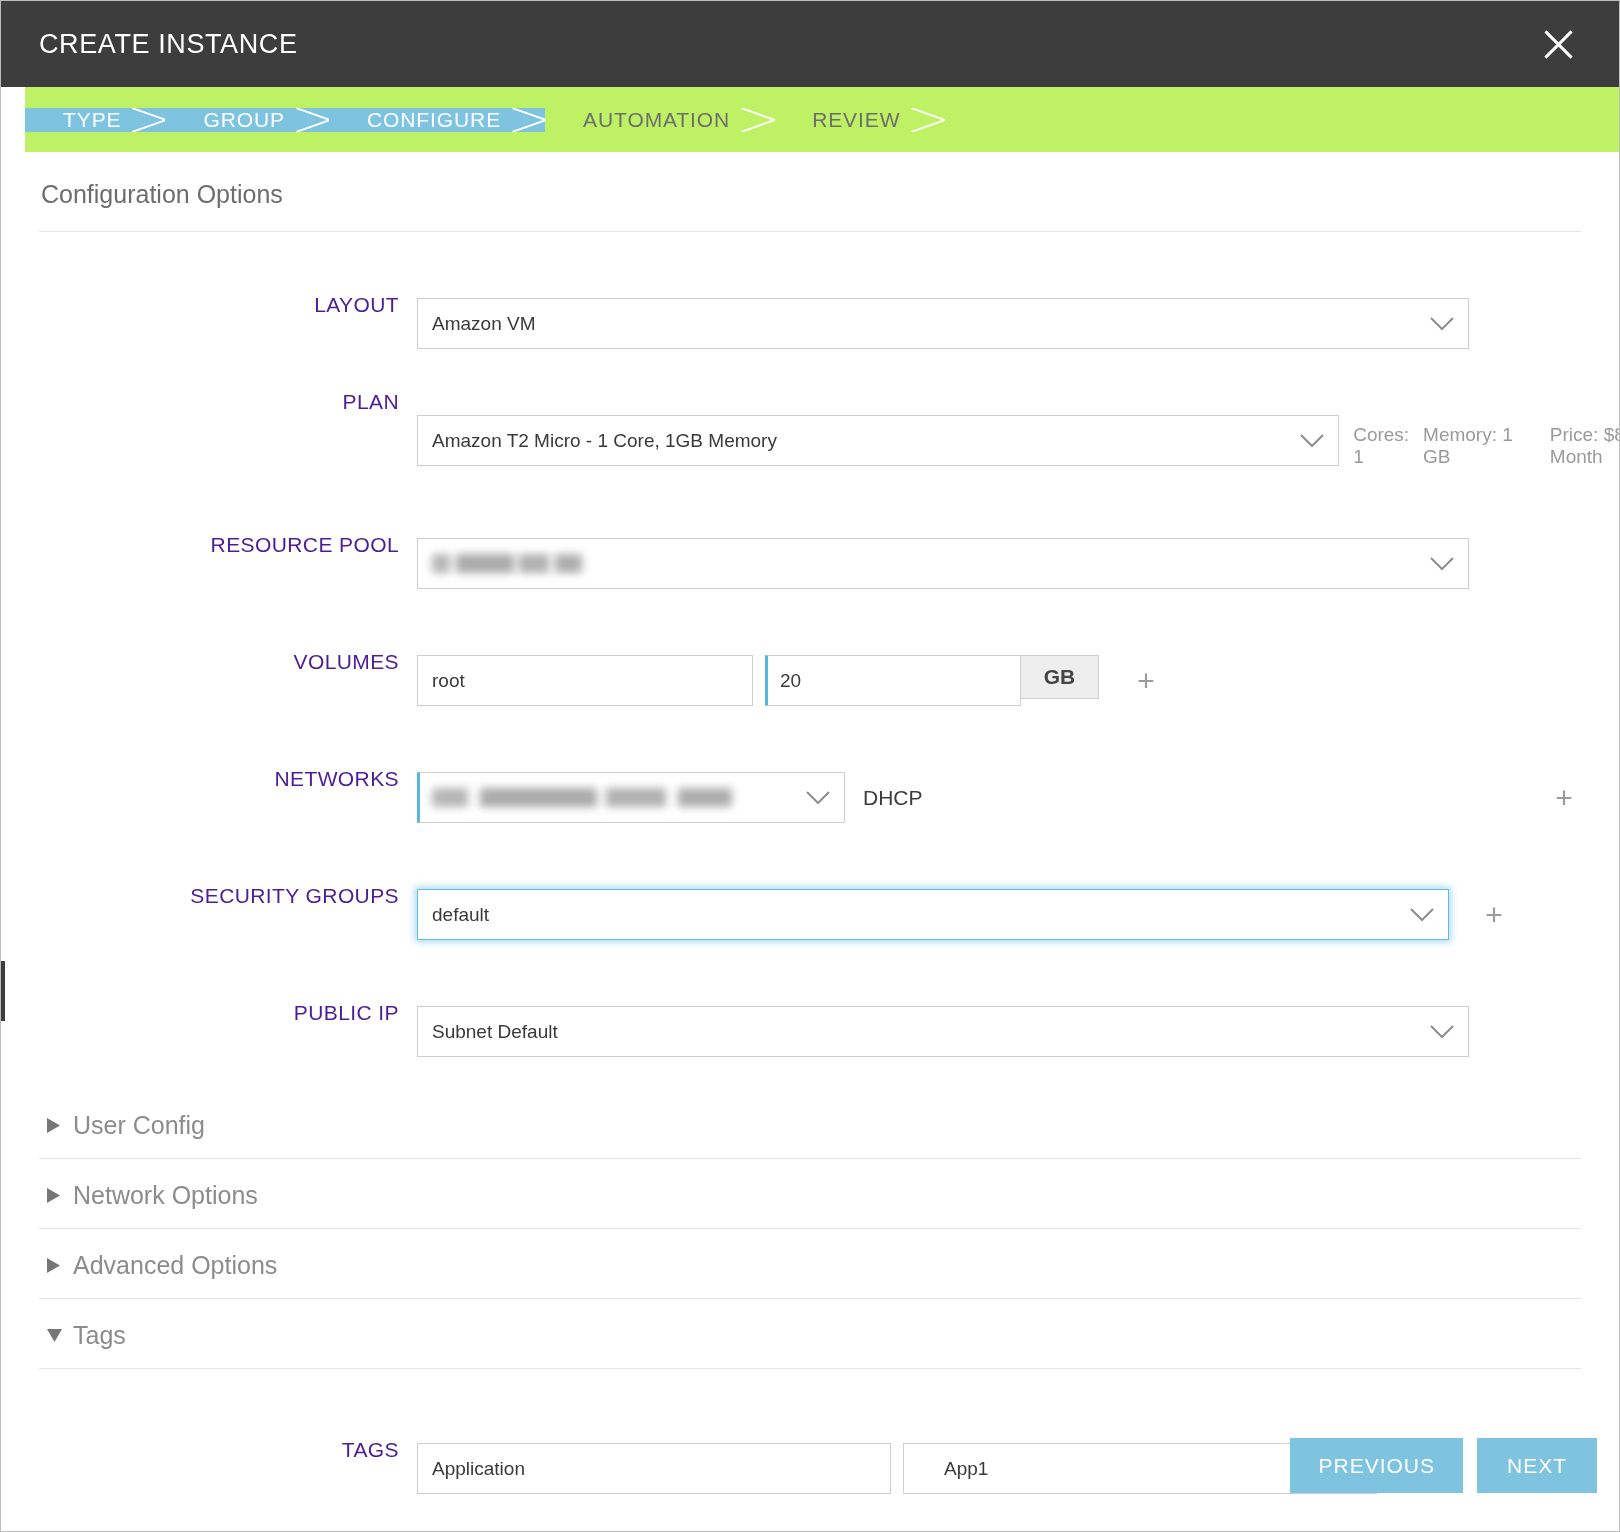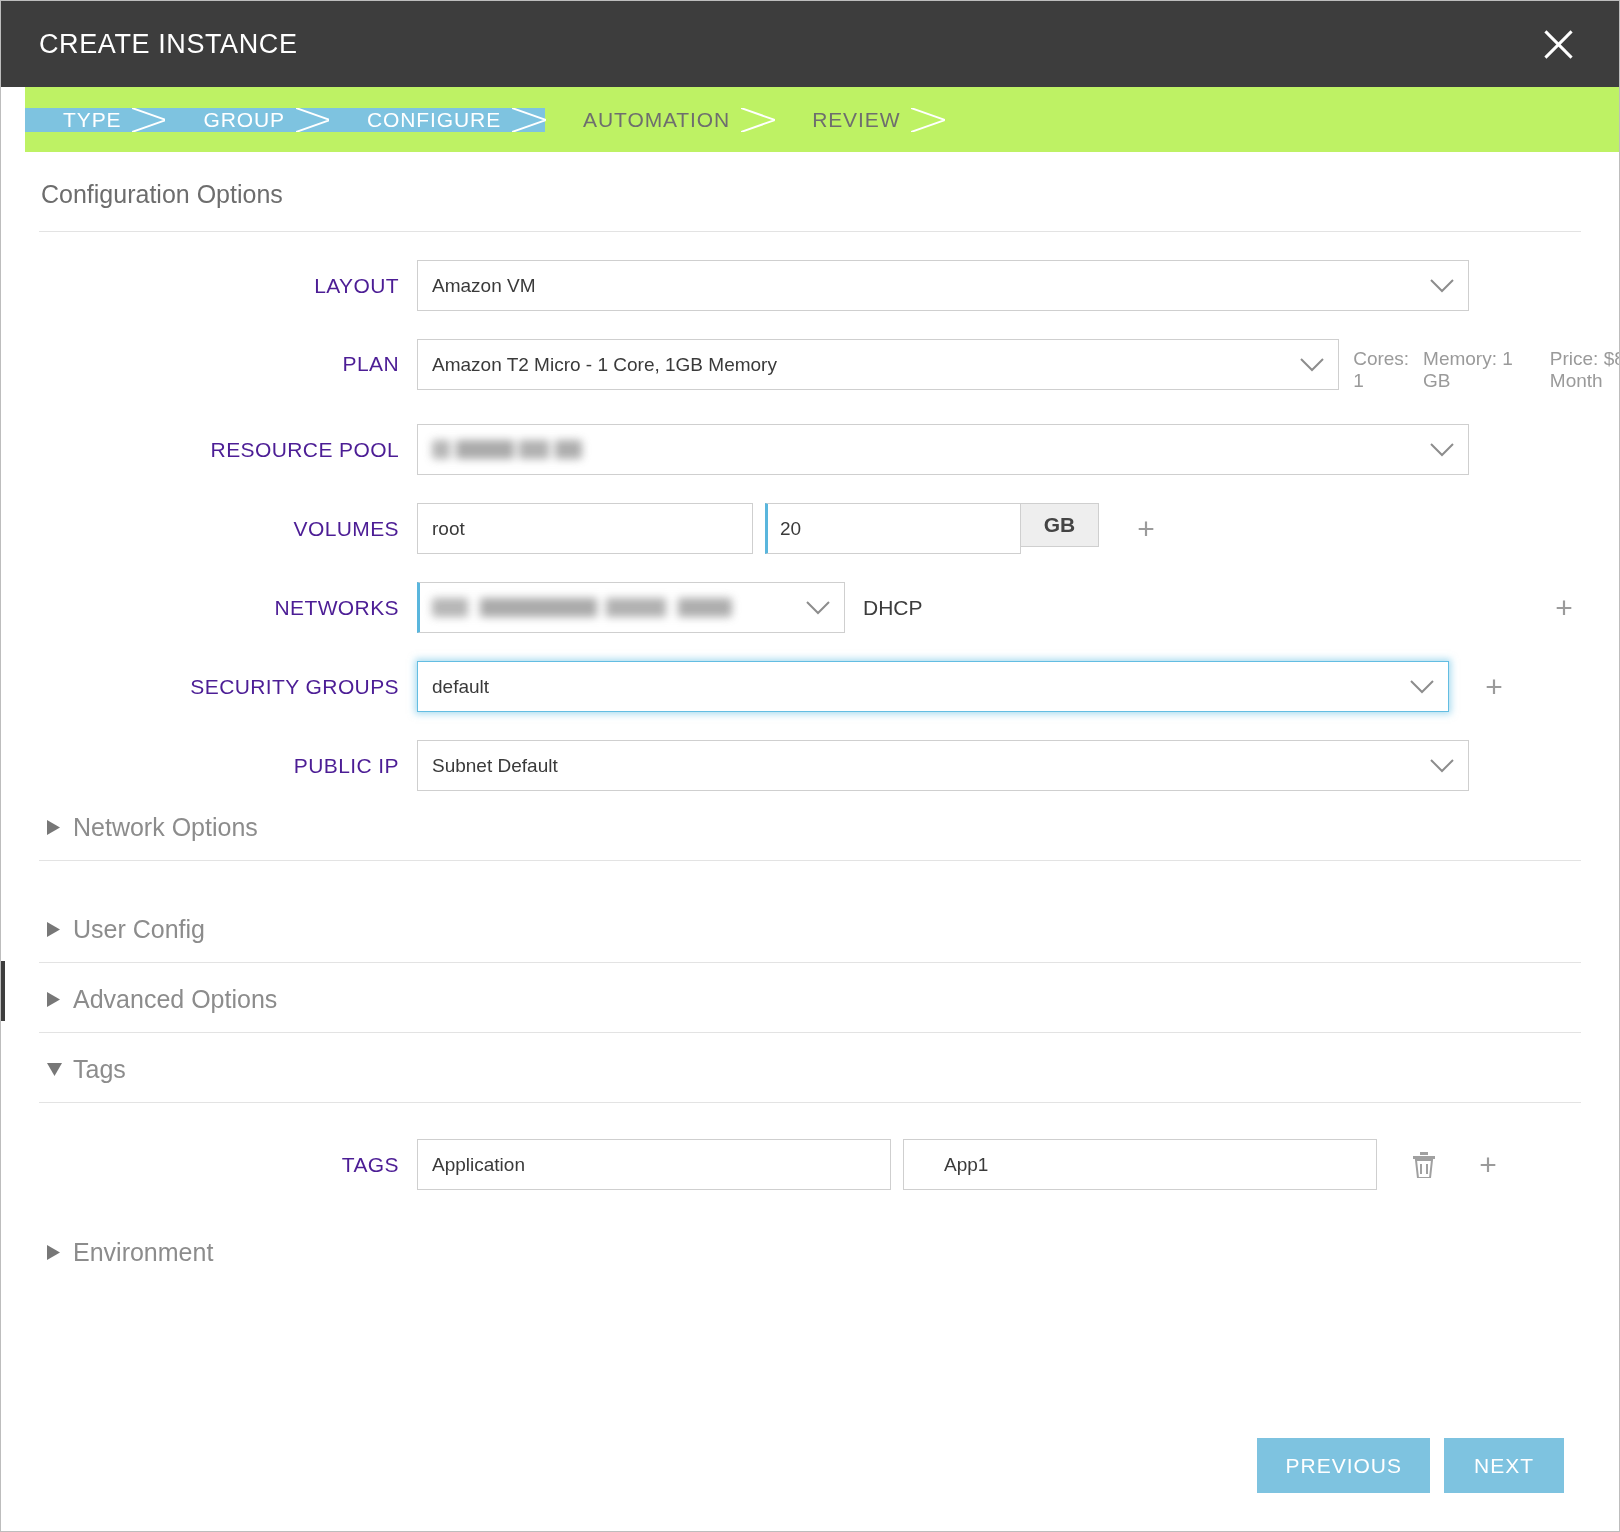--- a/index.html
+++ b/index.html
@@ -99,21 +99,21 @@
   }
   .form-label {
     width: 378px;
     text-align: right;
     padding-right: 18px;
     font-size: 21px;
     color: #4c1d95;
     letter-spacing: 0.4px;
     flex: none;
   }
-  .ctrl-area { flex: 1; display: flex; align-items: center; }
+  .ctrl-area { flex: 1; display: flex; align-items: center; margin-top: 38px; }
 
   .select-box, .text-box {
     height: 51px;
     border: 1px solid #cfcfcf;
     background: #ffffff;
     display: flex;
     align-items: center;
     padding: 0 14px;
     font-size: 19px;
     color: #3a3a3a;
@@ -192,21 +192,21 @@
   }
   .collapse-row .tri { width: 26px; flex: none; }
   .collapse-row .tri svg { display: block; }
   .collapse-title { font-size: 25px; color: #8c8c8c; font-weight: 400; }
 
   .tags-body { padding-top: 8px; }
 
   
   .footer {
     position: absolute;
-    right: 55px; bottom: 40px;
+    right: 22px; bottom: 40px;
     display: flex; gap: 14px;
   }
   .btn {
     background: #7ec3e0;
     color: #ffffff;
     border: none;
     font-size: 21px;
     letter-spacing: 1px;
     padding: 0 28px;
     height: 55px;
@@ -387,36 +387,36 @@
           <span>Subnet Default</span>
           <span class="caret">
             <svg width="24" height="14" viewBox="0 0 24 14">
                 <polyline points="1,1 12,12 23,1" fill="none" stroke="#8d8d8d" stroke-width="2"></polyline>
               </svg>
           </span>
         </div>
       </div>
     </div>
 
+    <div class="collapse-row" style="margin-top:32px;">
+      <span class="tri">
+        <svg width="13" height="15" viewBox="0 0 13 15">
+            <polygon points="0,0 13,7.5 0,15" fill="#777"></polygon>
+          </svg>
+      </span>
+      <span class="collapse-title">User Config</span>
+    </div>
+
     <div class="collapse-row">
       <span class="tri">
         <svg width="13" height="15" viewBox="0 0 13 15">
             <polygon points="0,0 13,7.5 0,15" fill="#777"></polygon>
           </svg>
       </span>
       <span class="collapse-title">Network Options</span>
-    </div>
-
-    <div class="collapse-row" style="margin-top:32px;">
-      <span class="tri">
-        <svg width="13" height="15" viewBox="0 0 13 15">
-            <polygon points="0,0 13,7.5 0,15" fill="#777"></polygon>
-          </svg>
-      </span>
-      <span class="collapse-title">User Config</span>
     </div>
 
     <div class="collapse-row">
       <span class="tri">
         <svg width="13" height="15" viewBox="0 0 13 15">
             <polygon points="0,0 13,7.5 0,15" fill="#777"></polygon>
           </svg>
       </span>
       <span class="collapse-title">Advanced Options</span>
     </div>

